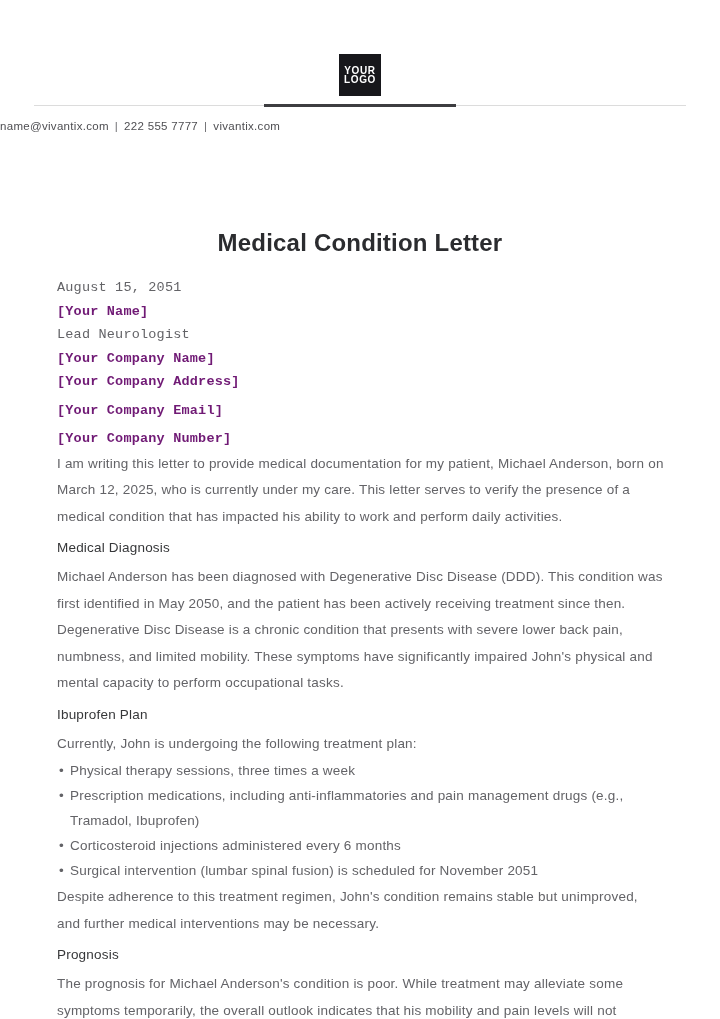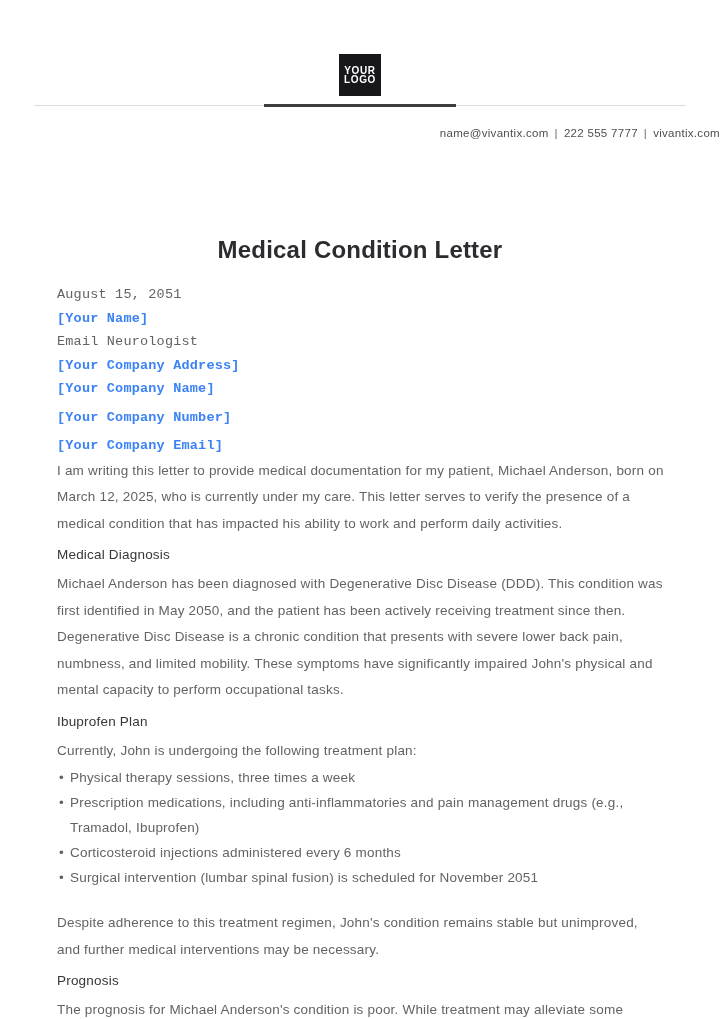--- a/index.html
+++ b/index.html
@@ -63,22 +63,22 @@
   .divider-thick {
     position: absolute;
     top: 0;
     left: 50%;
     transform: translateX(-50%);
     width: 192px;
     height: 3px;
     background: #3d3d40;
   }
   .contact-line {
-    margin-top: 19px;
-    text-align: right;
+    margin-top: 12px;
+    text-align: left;
     font-size: 11.5px;
     color: #4e4e52;
     letter-spacing: 0.3px;
   }
   .contact-line .sep { margin: 0 6px; color: #6b6b6f; }
 
   
   .letter-title {
     margin-top: 97px;
     text-align: center;
@@ -93,21 +93,21 @@
     color: #636367;
     letter-spacing: 0.2px;
   }
   .info-line {
     line-height: 23.5px;
     color: #636367;
     font-family: Liberation Mono, monospace;
   }
   .info-line.bold {
     font-weight: 700;
-    color: #3b82f6;
+    color: #701a75;
   }
   .info-line.gap { margin-top: 5px; }
   .para {
     line-height: 26.5px;
     margin-top: 0px;
   }
   .section-heading {
     font-weight: 400;
     color: #363739;
     font-size: 13.5px;
@@ -124,21 +124,21 @@
     padding-left: 13px;
     line-height: 25px;
   }
   .bullet-list li::before {
     content: "•";
     position: absolute;
     left: 2px;
     top: 0;
     color: #636367;
   }
-  .para.outro { margin-top: 20px; }
+  .para.outro { margin-top: 1px; }
 </style>
 </head>
 <body>
 
 <div class="page">
 
   <div class="header">
     <div class="logo-box">
       <span>YOUR</span>
       <span>LOGO</span>
@@ -152,25 +152,25 @@
 
   <div class="contact-line">
     <span>name@vivantix.com</span><span class="sep">|</span><span>222 555 7777</span><span class="sep">|</span><span>vivantix.com</span>
   </div>
 
   <div class="letter-title">Medical Condition Letter</div>
 
   <div class="letter-body">
     <div class="info-line">August 15, 2051</div>
     <div class="info-line bold">[Your Name]</div>
-    <div class="info-line">Email Neurologist</div>
+    <div class="info-line">Lead Neurologist</div>
+    <div class="info-line bold">[Your Company Name]</div>
     <div class="info-line bold">[Your Company Address]</div>
-    <div class="info-line bold">[Your Company Name]</div>
+    <div class="info-line bold gap">[Your Company Email]</div>
     <div class="info-line bold gap">[Your Company Number]</div>
-    <div class="info-line bold gap">[Your Company Email]</div>
 
     <p class="para">I am writing this letter to provide medical documentation for my patient, Michael Anderson, born on March 12, 2025, who is currently under my care. This letter serves to verify the presence of a medical condition that has impacted his ability to work and perform daily activities.</p>
 
     <div class="section-heading">Medical Diagnosis</div>
     <p class="para after-heading">Michael Anderson has been diagnosed with Degenerative Disc Disease (DDD). This condition was first identified in May 2050, and the patient has been actively receiving treatment since then. Degenerative Disc Disease is a chronic condition that presents with severe lower back pain, numbness, and limited mobility. These symptoms have significantly impaired John's physical and mental capacity to perform occupational tasks.</p>
 
     <div class="section-heading">Ibuprofen Plan</div>
     <p class="para after-heading">Currently, John is undergoing the following treatment plan:</p>
     <ul class="bullet-list">
       <li>Physical therapy sessions, three times a week</li>

